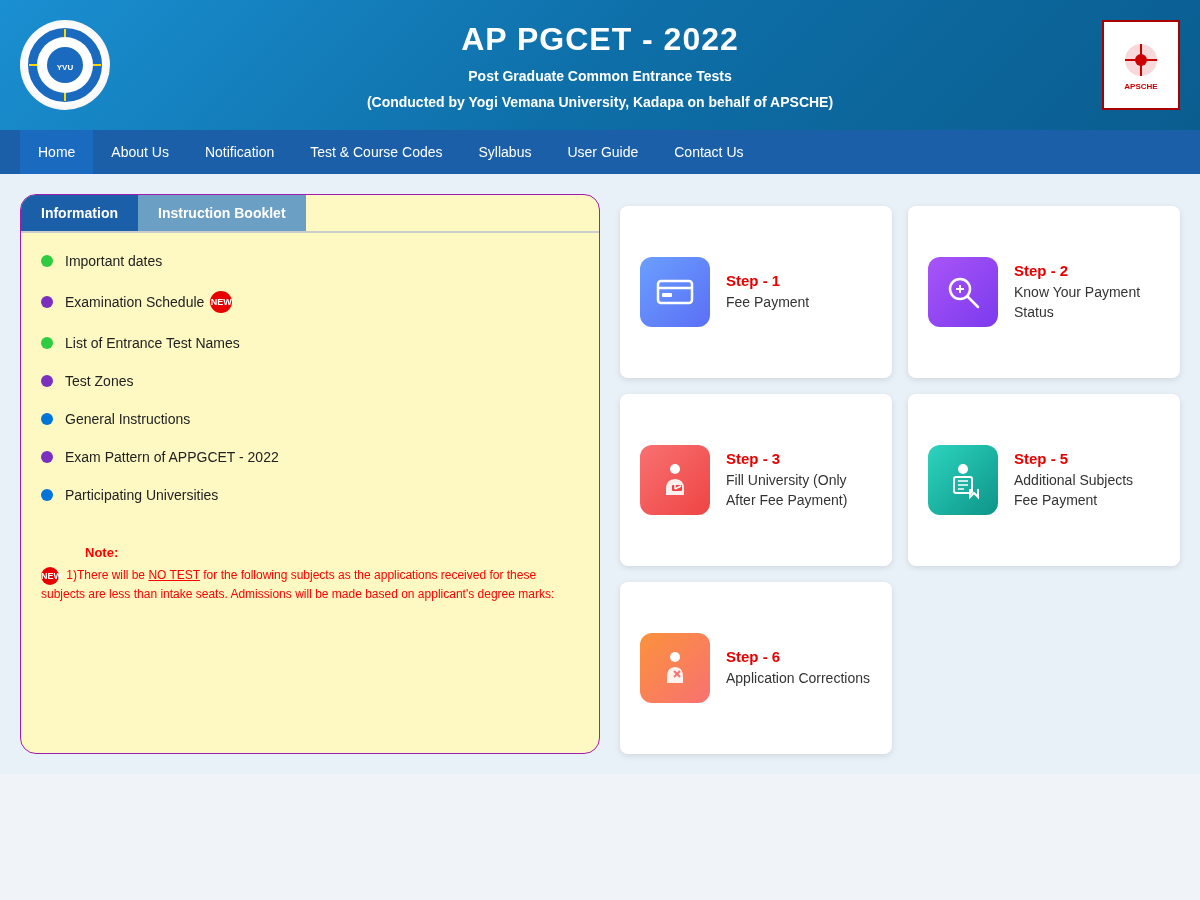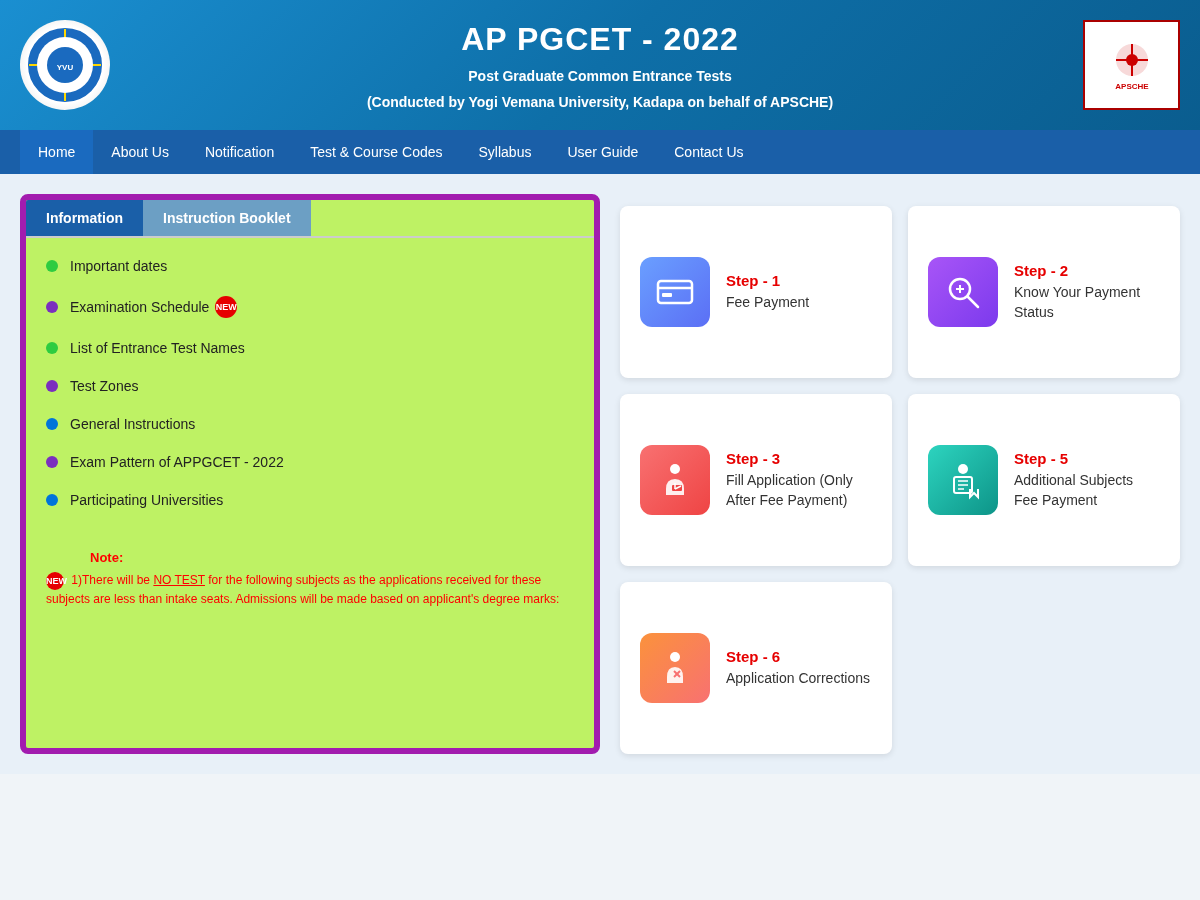--- a/index.html
+++ b/index.html
@@ -31,21 +31,21 @@
     }
     .header-logo-left svg { width: 80px; height: 80px; }
     .header-center { text-align: center; color: white; }
     .header-center h1 { font-size: 32px; font-weight: bold; letter-spacing: 1px; }
     .header-center p { font-size: 14px; margin-top: 10px; font-weight: bold; }
     .header-logo-right {
       position: absolute;
       right: 20px;
       top: 50%;
       transform: translateY(-50%);
-      width: 97px;
+      width: 78px;
       height: 90px;
       background: #fff;
       border: 2px solid #a00;
       display: flex;
       flex-direction: column;
       align-items: center;
       justify-content: center;
       font-size: 11px;
       font-weight: bold;
       color: #a00;
@@ -77,23 +77,23 @@
       gap: 0;
       padding: 20px;
       background: #e8f0f8;
       min-height: 600px;
     }
 
     
     .left-panel {
       width: 580px;
       flex-shrink: 0;
-      background: #bef264;
-      border: 6px solid #a21caf;
-      border-radius: 8px;
+      background: #fef9c3;
+      border: 1px solid #a21caf;
+      border-radius: 16px;
       overflow: hidden;
     }
     .tab-bar {
       display: flex;
       border-bottom: 2px solid #ccc;
     }
     .tab {
       padding: 10px 20px;
       cursor: pointer;
       font-size: 14px;
@@ -322,21 +322,21 @@
         <svg class="icon-svg" viewBox="0 0 42 42" xmlns="http://www.w3.org/2000/svg">
           <circle cx="21" cy="10" r="5" fill="white"></circle>
           <path d="M12 30 Q12 20 21 20 Q30 20 30 30 L30 36 L12 36 Z" fill="white" opacity="0.9"></path>
           <rect x="18" y="26" width="10" height="6" rx="1" fill="#ef4444"></rect>
           <line x1="21" y1="24" x2="21" y2="30" stroke="white" stroke-width="1.5"></line>
           <line x1="27" y1="27" x2="21" y2="30" stroke="white" stroke-width="1.5"></line>
         </svg>
       </div>
       <div class="step-text">
         <div class="step-number">Step - 3</div>
-        <div class="step-desc">Fill Application (Only After Fee Payment)</div>
+        <div class="step-desc">Fill University (Only After Fee Payment)</div>
       </div>
     </div>
 
 
     <div class="step-card">
       <div class="step-icon icon-teal">
         <svg class="icon-svg" viewBox="0 0 42 42" xmlns="http://www.w3.org/2000/svg">
           <circle cx="21" cy="10" r="5" fill="white"></circle>
           <rect x="12" y="18" width="18" height="16" rx="2" fill="none" stroke="white" stroke-width="2"></rect>
           <line x1="16" y1="22" x2="26" y2="22" stroke="white" stroke-width="1.5"></line>

